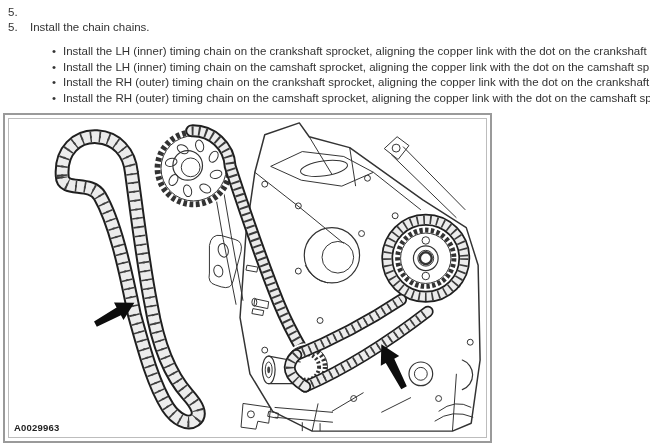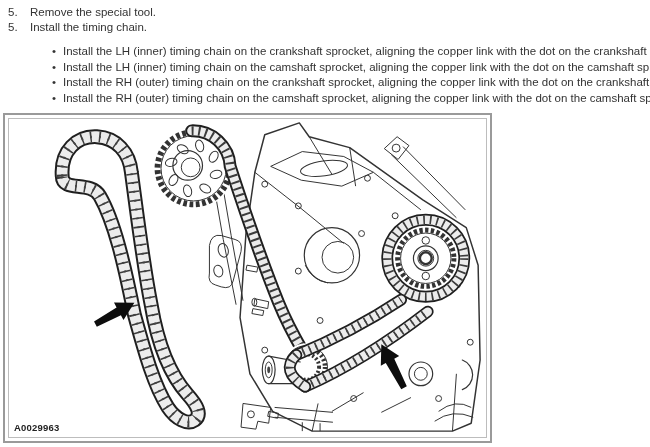--- a/index.html
+++ b/index.html
@@ -36,25 +36,24 @@
   .arrow{fill:var(--arrow,#0d0d0d);stroke:none;}
 </style>
 </head>
 <body>
 
 <div class="page">
 
   <div class="steps">
     <div class="step">
       <span class="num">5.</span>
-      <span class="txt">Remove the special tool.</span>
     </div>
     <div class="step">
       <span class="num">5.</span>
-      <span class="txt">Install the timing chain.</span>
+      <span class="txt">Install the chain chains.</span>
     </div>
   </div>
 
   <ul class="bullets">
     <li><span class="dot">•</span><span>Install the LH (inner) timing chain on the crankshaft sprocket, aligning the copper link with the dot on the crankshaft sprocket.</span></li>
     <li><span class="dot">•</span><span>Install the LH (inner) timing chain on the camshaft sprocket, aligning the copper link with the dot on the camshaft sprocket.</span></li>
     <li><span class="dot">•</span><span>Install the RH (outer) timing chain on the crankshaft sprocket, aligning the copper link with the dot on the crankshaft sprocket.</span></li>
     <li><span class="dot">•</span><span>Install the RH (outer) timing chain on the camshaft sprocket, aligning the copper link with the dot on the camshaft sprocket.</span></li>
   </ul>
 

